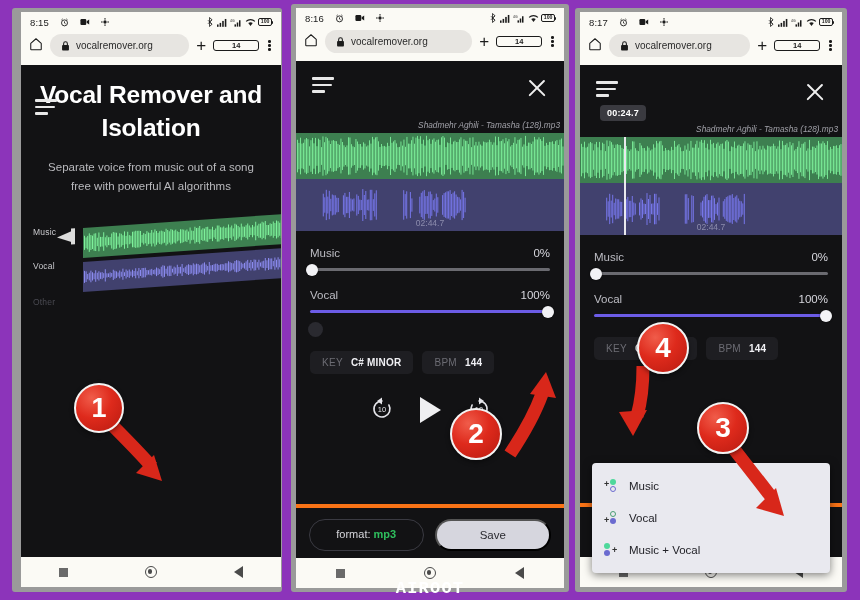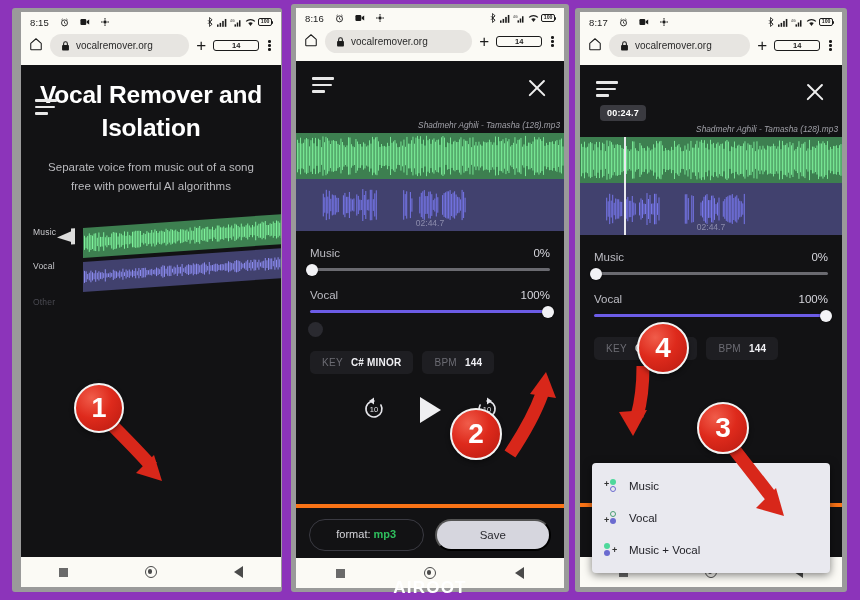--- a/index.html
+++ b/index.html
@@ -200,21 +200,21 @@
   .chip {
     background: #1e1e22; border-radius: 5px;
     padding: 6px 12px; display: flex; align-items: center; gap: 8px;
     font-size: 10px;
   }
   .chip .k { color: #6c6c74; font-weight: 400; letter-spacing: .3px; }
   .chip .v { color: #f0f0f4; font-weight: 700; letter-spacing: .2px; }
 
   .transport {
     display: flex; align-items: center; justify-content: center;
-    gap: 34px; margin-top: 22px;
+    gap: 26px; margin-top: 22px;
   }
   .tbtn { color: #e5e5ea; position: relative; }
   .play-tri {
     width: 0; height: 0;
     border-top: 13px solid transparent;
     border-bottom: 13px solid transparent;
     border-left: 21px solid #efeff2;
   }
 
   .bottombar {
@@ -274,20 +274,21 @@
     box-shadow: 0 2px 5px rgba(0,0,0,.45);
     z-index: 30;
   }
   .arrow { position: absolute; z-index: 29; }
 
   .wm {
     position: absolute; left: 0; right: 0; bottom: 2px;
     text-align: center; color: #fff;
     font-size: 17px; font-weight: 700; letter-spacing: 1.2px;
     z-index: 40;
+    font-family: Liberation Mono, monospace;
   }
 </style>
 </head>
 <body>
 
 <div class="stage">
 
   <div class="bezel b1"></div>
   <div class="bezel b2"></div>
   <div class="bezel b3"></div>

